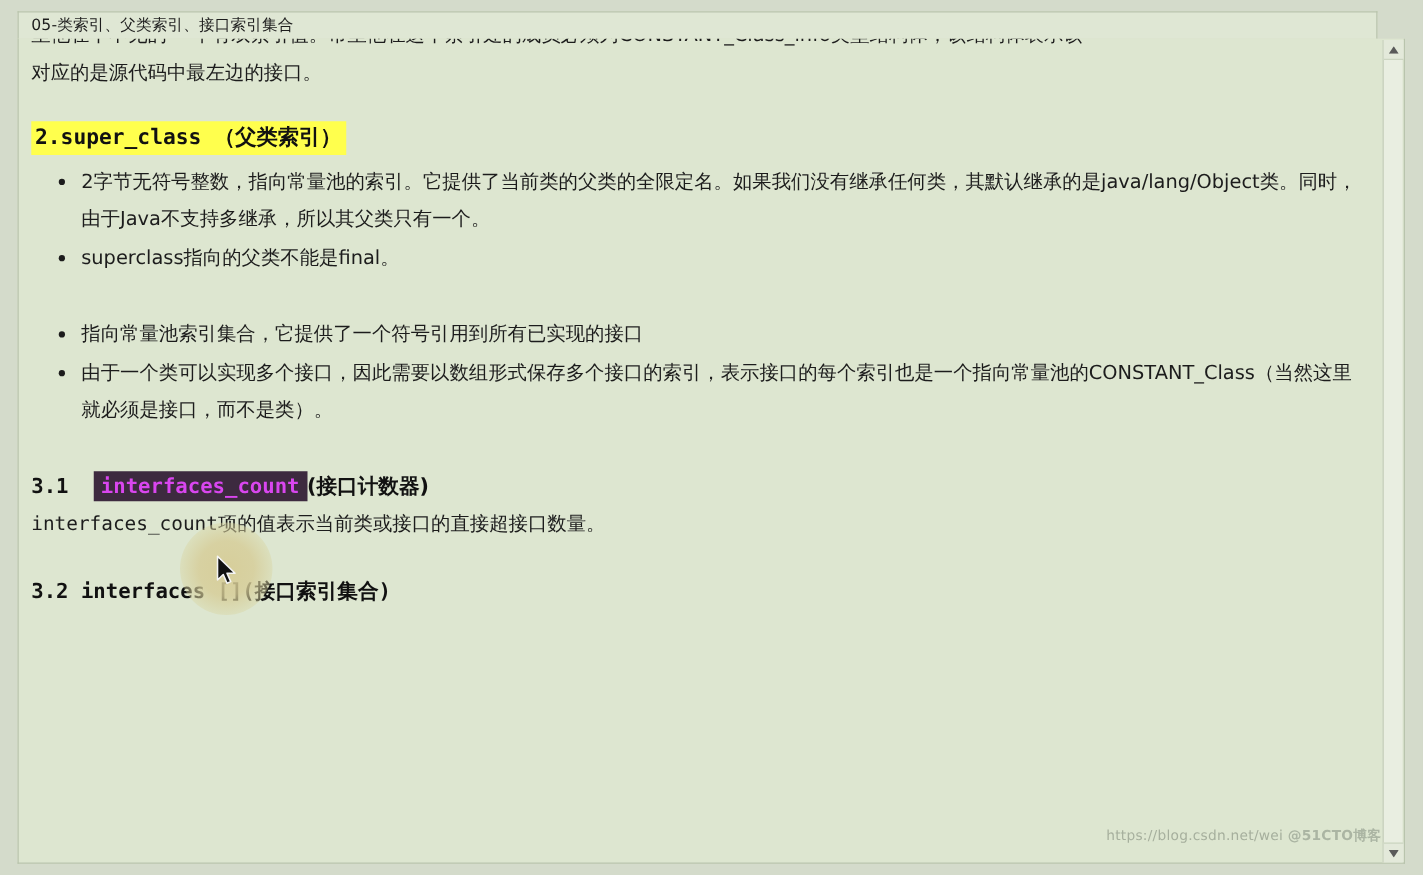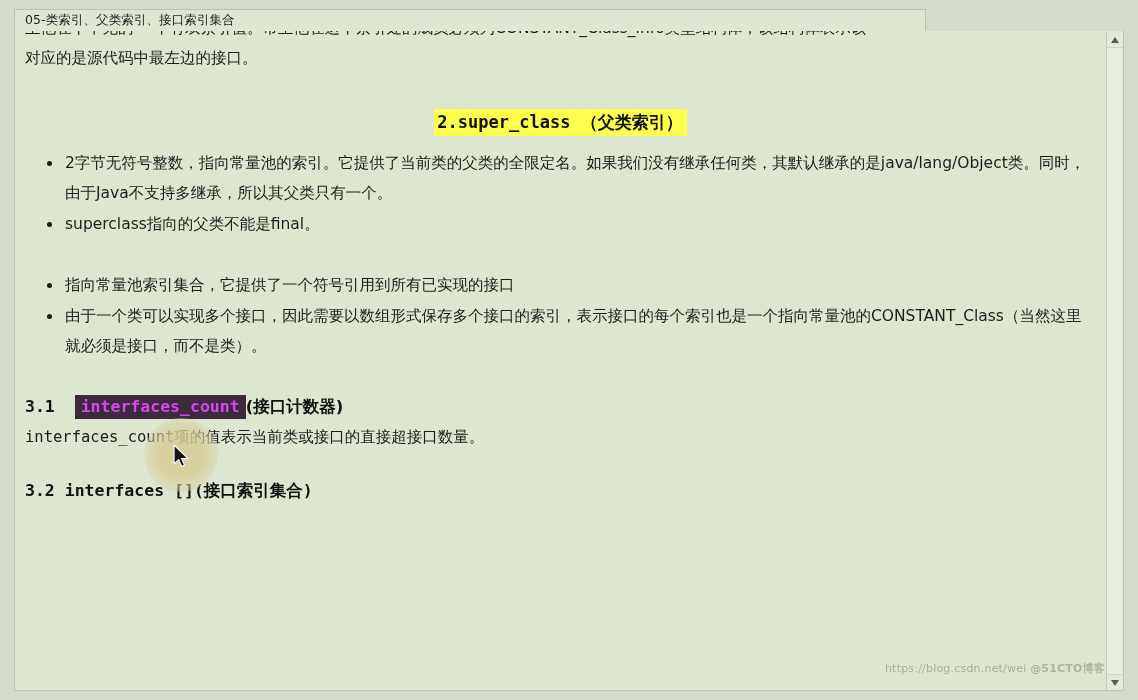--- a/index.html
+++ b/index.html
@@ -18,21 +18,21 @@
     height: 700px;
     background: #d4dbcb;
     box-sizing: border-box;
   }
 
   
   .titlebar {
     position: absolute;
     left: 14px;
     top: 9px;
-    width: 912px;
+    width: 1088px;
     height: 22px;
     background: #dfe7d4;
     border: 1px solid #b9c4ad;
     border-bottom: none;
     box-sizing: border-box;
     display: flex;
     align-items: center;
     padding-left: 10px;
     font-size: 12.5px;
     color: #1d1d1d;
@@ -125,23 +125,22 @@
     background: #ffff4d;
     font-family: "DejaVu Sans Mono", "Liberation Mono", monospace;
     font-weight: bold;
     font-size: 17px;
     line-height: 24px;
     padding: 1px 4px 2px 3px;
     color: #111;
   }
 
   .heading-row {
-    margin: 12px;
+    margin: 0;
     padding: 0;
-    text-align: center;
   }
 
   ul.bullets {
     margin: 6px 0 0 0;
     padding-left: 40px;
     list-style: none;
   }
   ul.bullets li {
     position: relative;
     font-size: 15.5px;

